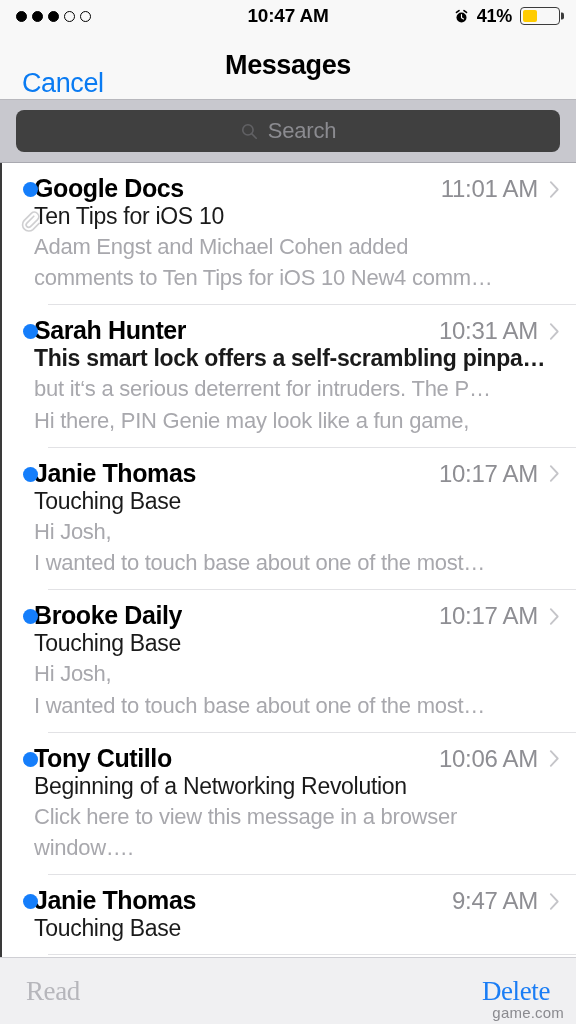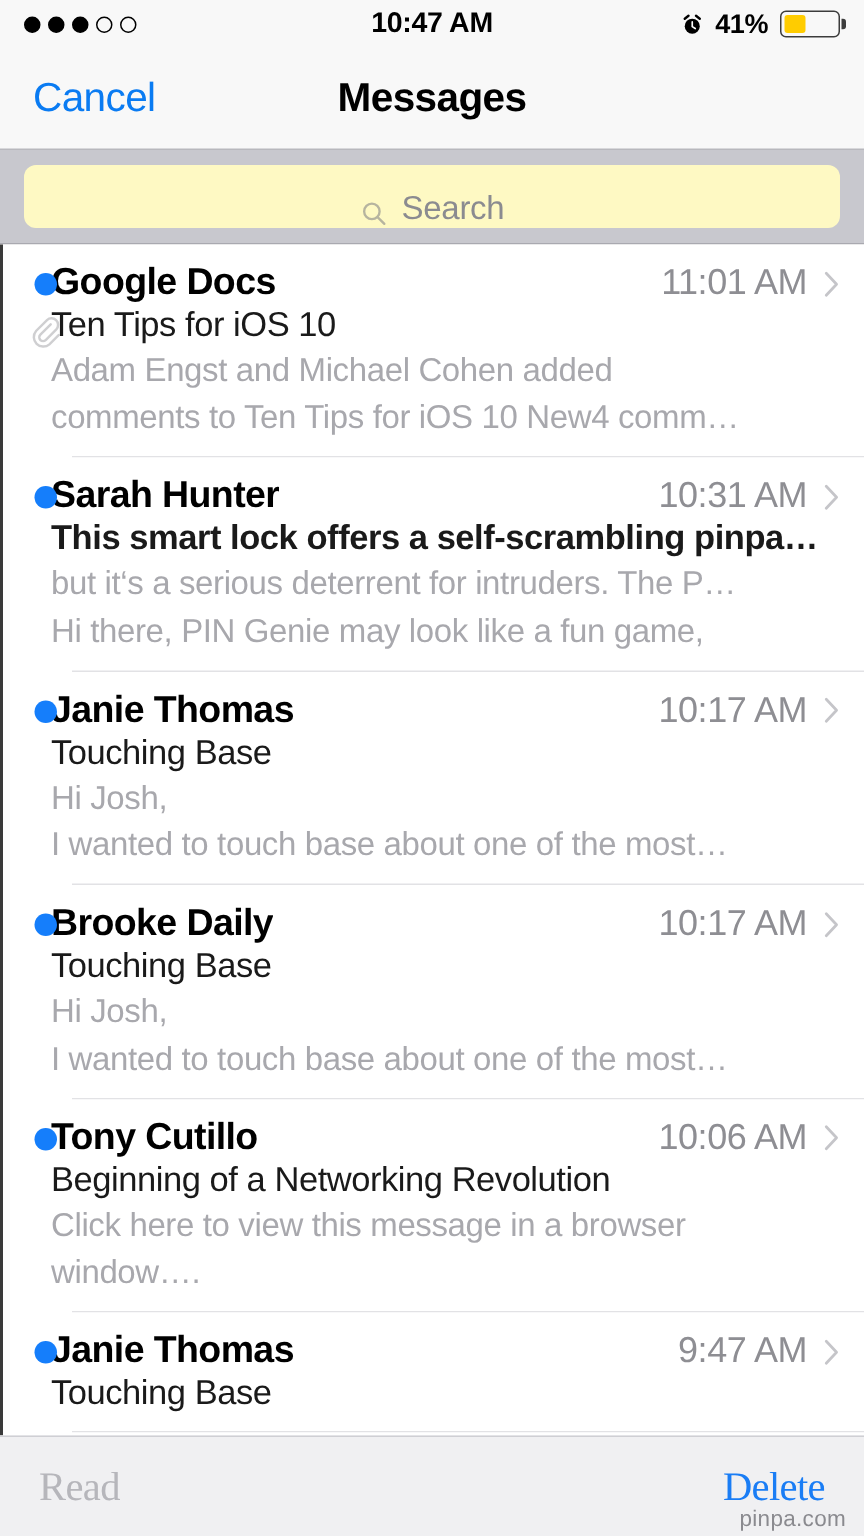--- a/index.html
+++ b/index.html
@@ -58,21 +58,21 @@
   }
   .battery-fill {
     height:100%; background:#ffcc00; border-radius:2px;
   }
 
   
   .nav-bar {
     height:68px; flex:0 0 68px;
     background:#f8f8f8;
     border-bottom:1px solid #b8b8bd;
-    display:flex; align-items:center;
+    display:flex; align-items:flex-end;
     padding:0 22px;
     position:relative;
   }
   .nav-cancel {
     font-size:27px; color:#0a7bf2; letter-spacing:-0.4px;
     z-index:2; background:none; border:none;
     font-family:inherit; cursor:pointer;
   }
   .nav-title {
     position:absolute; left:0; right:0; top:0; bottom:0;
@@ -84,22 +84,22 @@
   
   .search-wrap {
     flex:0 0 63px; height:63px;
     background:#c8c8ce;
     display:flex; align-items:center;
     padding:0 16px;
     border-bottom:1px solid #a9a9b0;
   }
   .search-field {
     flex:1; height:42px;
-    background:#fef9c3; border-radius:8px;
-    display:flex; align-items:flex-end; justify-content:center;
+    background:#404040; border-radius:8px;
+    display:flex; align-items:center; justify-content:center;
     gap:9px;
   }
   .search-icon { width:19px; height:19px; display:block; opacity:.55; }
   .search-placeholder {
     font-size:22px; color:#8b8b90; letter-spacing:-0.2px;
   }
 
   
   .list {
     flex:1 1 auto;
@@ -320,16 +320,16 @@
           </span>
         </div>
         <div class="subject">Touching Base</div>
         <div class="preview"></div>
       </div>
     </div>
 
   <div class="toolbar">
     <button class="tb-btn disabled">Read</button>
     <button class="tb-btn active">Delete</button>
-    <span class="watermark">pinpa.com</span>
+    <span class="watermark">game.com</span>
   </div>
 
 </div>
 
 </body></html>

